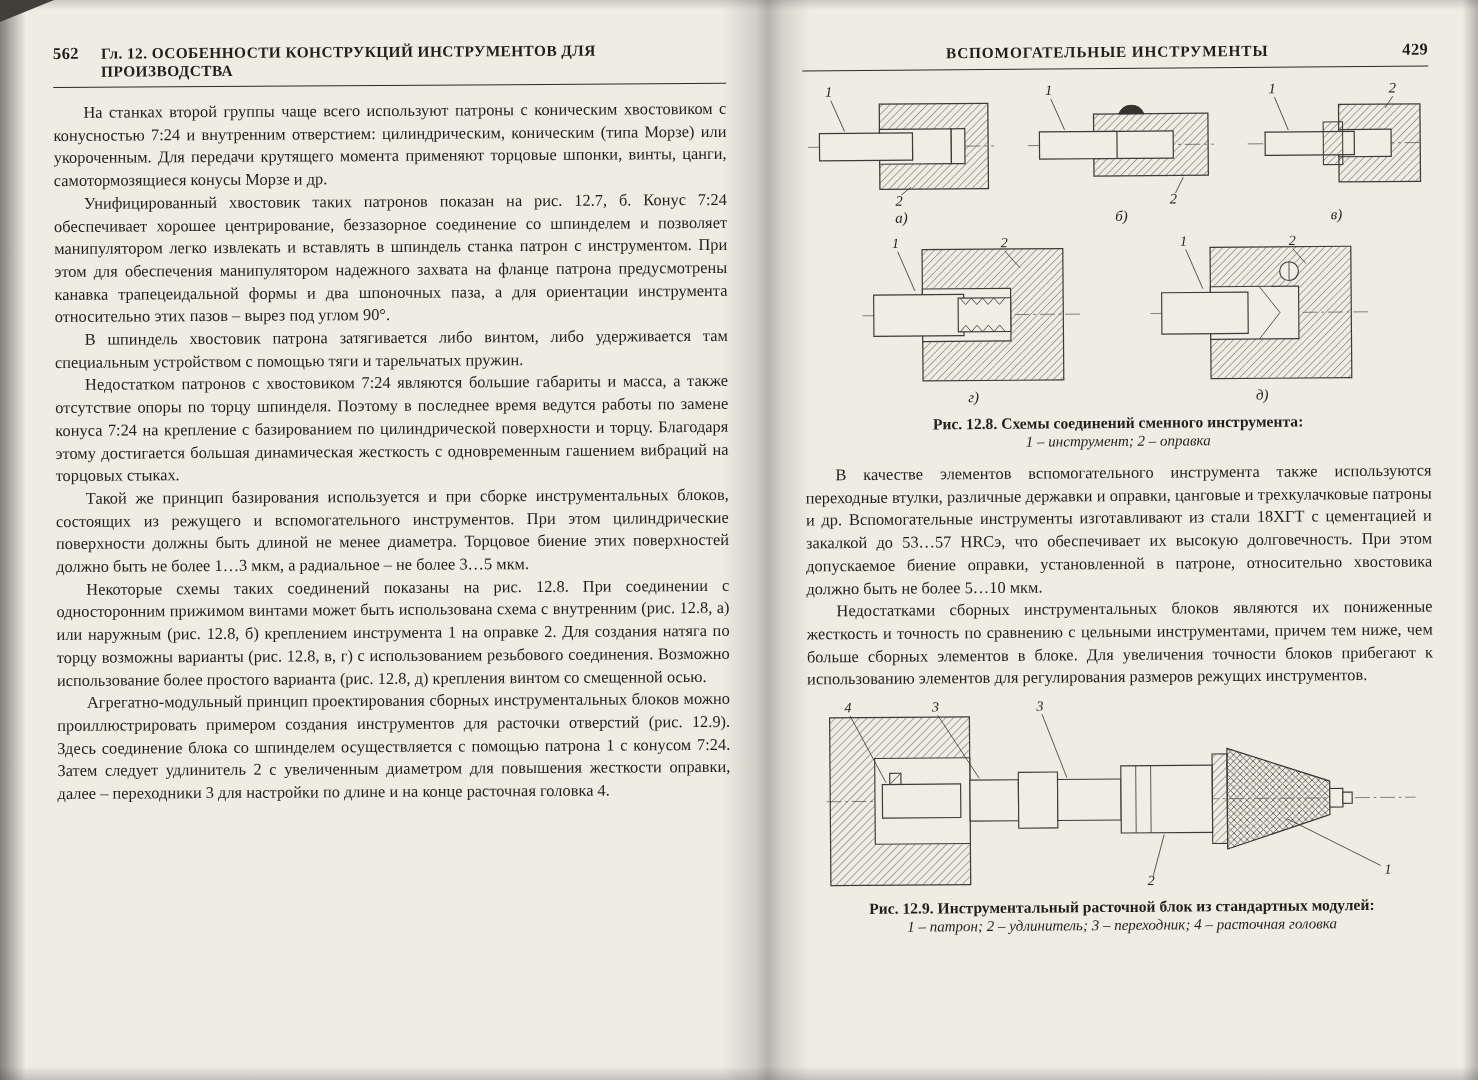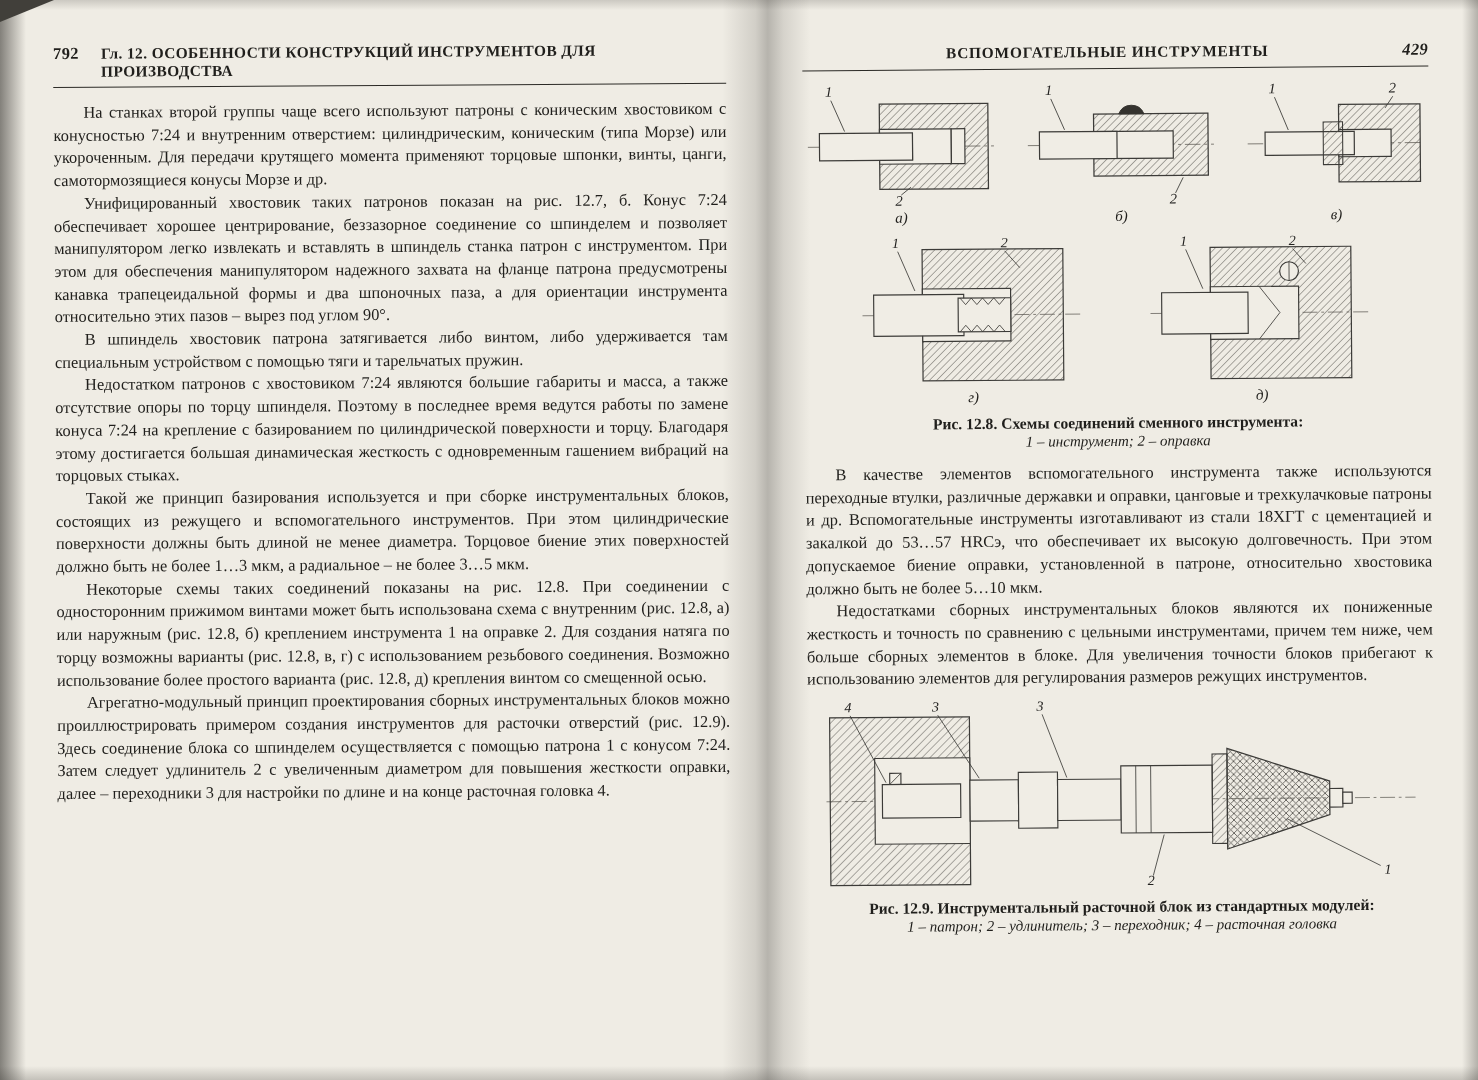--- a/index.html
+++ b/index.html
@@ -20,21 +20,21 @@
       rgba(30,28,25,0.27) 52%, rgba(30,28,25,0.12) 70%, rgba(30,28,25,0) 100%); }
   .page { position:absolute; top:0; box-sizing:border-box; }
   .page-left  { left:0;   width:745px; height:1080px; padding:42px 16px 28px 56px; transform:rotate(-0.35deg); }
   .page-right { left:748px; width:730px; height:1080px; padding:42px 46px 16px 58px; transform:rotate(-0.45deg); }
 
   .running-head { display:flex; align-items:baseline; border-bottom:1.6px solid #2b2a26;
     padding-bottom:6px; font-weight:bold; font-size:15.4px; letter-spacing:0.4px; }
   .running-head .pgnum { font-size:16.5px; }
   .running-head .title { margin-left:22px; }
   .running-head.right .title { flex:1; text-align:center; letter-spacing:0.8px; }
-  .running-head.right .pgnum { margin-left:12px;font-style:italic; }
+  .running-head.right .pgnum { margin-left:12px; }
 
   .bodytext { margin-top:14px; }
   .bodytext p { margin:0; text-indent:30px; text-align:justify;
     font-size:16.4px; line-height:22.7px; }
 
   .figure { text-align:center; }
   .fig-row { display:flex; justify-content:space-between; align-items:flex-end; }
   .fig-row.second { justify-content:space-evenly; margin-top:10px; }
   .subfig { display:flex; flex-direction:column; align-items:center; }
   .sub-label { font-style:italic; font-size:15px; line-height:17px; margin-top:1px; }
@@ -50,21 +50,21 @@
 </style>
 </head>
 <body>
 
 <div class="spread">
   <div class="gutter"></div>
   <div class="corner-tl"></div>
 
   <div class="page page-left">
     <div class="running-head">
-      <span class="pgnum">792</span>
+      <span class="pgnum">562</span>
       <span class="title">Гл. 12. ОСОБЕННОСТИ КОНСТРУКЦИЙ ИНСТРУМЕНТОВ ДЛЯ ПРОИЗВОДСТВА</span>
     </div>
     <div class="bodytext">
       <p>На станках второй группы чаще всего используют патроны с коническим хвостовиком с конусностью 7:24 и внутренним отверстием: цилиндрическим, коническим (типа Морзе) или укороченным. Для передачи крутящего момента применяют торцовые шпонки, винты, цанги, самотормозящиеся конусы Морзе и др.</p>
       <p>Унифицированный хвостовик таких патронов показан на рис. 12.7, б. Конус 7:24 обеспечивает хорошее центрирование, беззазорное соединение со шпинделем и позволяет манипулятором легко извлекать и вставлять в шпиндель станка патрон с инструментом. При этом для обеспечения манипулятором надежного захвата на фланце патрона предусмотрены канавка трапецеидальной формы и два шпоночных паза, а для ориентации инструмента относительно этих пазов – вырез под углом 90°.</p>
       <p>В шпиндель хвостовик патрона затягивается либо винтом, либо удерживается там специальным устройством с помощью тяги и тарельчатых пружин.</p>
       <p>Недостатком патронов с хвостовиком 7:24 являются большие габариты и масса, а также отсутствие опоры по торцу шпинделя. Поэтому в последнее время ведутся работы по замене конуса 7:24 на крепление с базированием по цилиндрической поверхности и торцу. Благодаря этому достигается большая динамическая жесткость с одновременным гашением вибраций на торцовых стыках.</p>
       <p>Такой же принцип базирования используется и при сборке инструментальных блоков, состоящих из режущего и вспомогательного инструментов. При этом цилиндрические поверхности должны быть длиной не менее диаметра. Торцовое биение этих поверхностей должно быть не более 1…3 мкм, а радиальное – не более 3…5 мкм.</p>
       <p>Некоторые схемы таких соединений показаны на рис. 12.8. При соединении с односторонним прижимом винтами может быть использована схема с внутренним (рис. 12.8, а) или наружным (рис. 12.8, б) креплением инструмента 1 на оправке 2. Для создания натяга по торцу возможны варианты (рис. 12.8, в, г) с использованием резьбового соединения. Возможно использование более простого варианта (рис. 12.8, д) крепления винтом со смещенной осью.</p>
       <p>Агрегатно-модульный принцип проектирования сборных инструментальных блоков можно проиллюстрировать примером создания инструментов для расточки отверстий (рис. 12.9). Здесь соединение блока со шпинделем осуществляется с помощью патрона 1 с конусом 7:24. Затем следует удлинитель 2 с увеличенным диаметром для повышения жесткости оправки, далее – переходники 3 для настройки по длине и на конце расточная головка 4.</p>

